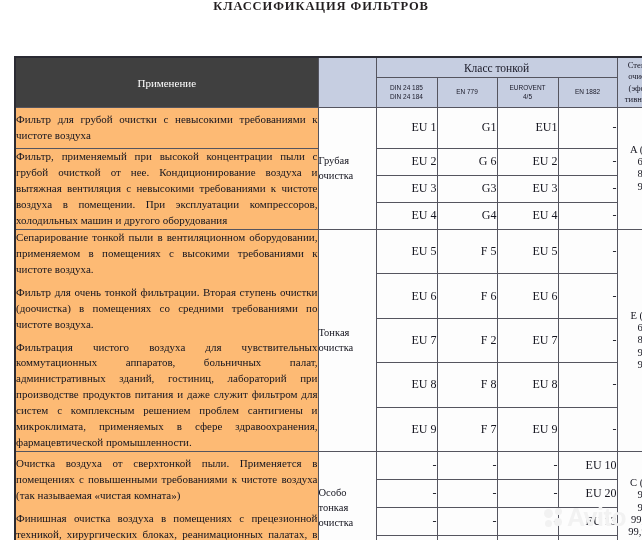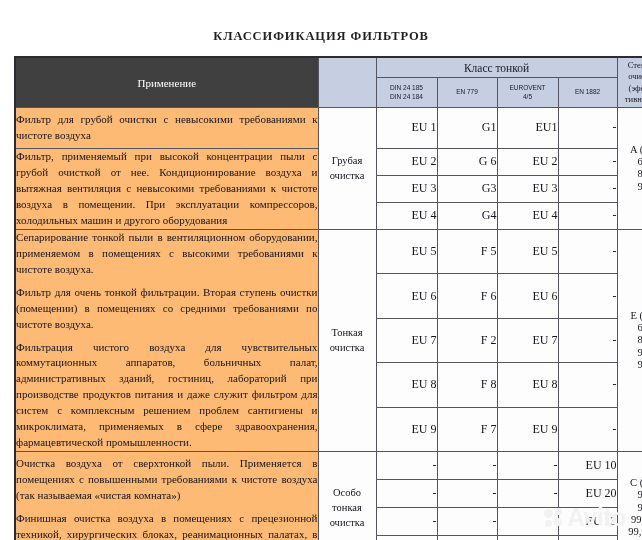--- a/index.html
+++ b/index.html
@@ -15,21 +15,20 @@
     position: relative;
   }
 
   #page-title {
     text-align: center;
     font-family: "Liberation Serif", serif;
     font-size: 12.5px;
     font-weight: bold;
     letter-spacing: 0.9px;
     color: #231f20;
-    padding-top: 30px;
     line-height: 1;
   }
 
   .table-wrap {
     position: absolute;
     left: 14px;
     top: 56px;
     width: 614px;
   }
 
@@ -108,21 +107,20 @@
   }
   .desc.single {
     padding-top: 4px;
     padding-bottom: 4px;
   }
 
   .grp {
     background: #fdfdfd;
     color: #15151f;
     font-size: 10.5px;
-    text-align: center;
     line-height: 1.45;
     font-family: "Liberation Serif", serif;
   }
 
   .cls-cell {
     background: #fdfdfd;
     color: #15151f;
     font-size: 12px;
     text-align: right;
     font-family: "Liberation Serif", serif;
@@ -267,21 +265,21 @@
       <tr>
         <td class="cls-cell" style="height:26px">EU 4</td>
         <td class="cls-cell">G4</td>
         <td class="cls-cell">EU 4</td>
         <td class="cls-cell">-</td>
       </tr>
 
       <tr>
         <td class="desc" rowspan="5" style="height:133px">
           <p>Сепарирование тонкой пыли в вентиляционном оборудовании, применяемом в помещениях с высокими требованиями к чистоте воздуха.</p>
-          <p>Фильтр для очень тонкой фильтрации. Вторая ступень очистки (помещении) в помещениях со средними требованиями по чистоте воздуха.</p>
+          <p>Фильтр для очень тонкой фильтрации. Вторая ступень очистки (доочистка) в помещениях со средними требованиями по чистоте воздуха.</p>
           <p>Фильтрация чистого воздуха для чувствительных коммутационных аппаратов, больничных палат, административных зданий, гостиниц, лабораторий при производстве продуктов питания и даже служит фильтром для систем с комплексным решением проблем сантигиены и микроклимата, применяемых в сфере здравоохранения, фармацевтической промышленности.</p>
         </td>
         <td class="grp" rowspan="5">
           <div>Тонкая</div>
           <div>очистка</div>
         </td>
         <td class="cls-cell" style="height:27px">EU 5</td>
         <td class="cls-cell">F 5</td>
         <td class="cls-cell">EU 5</td>
         <td class="cls-cell">-</td>

